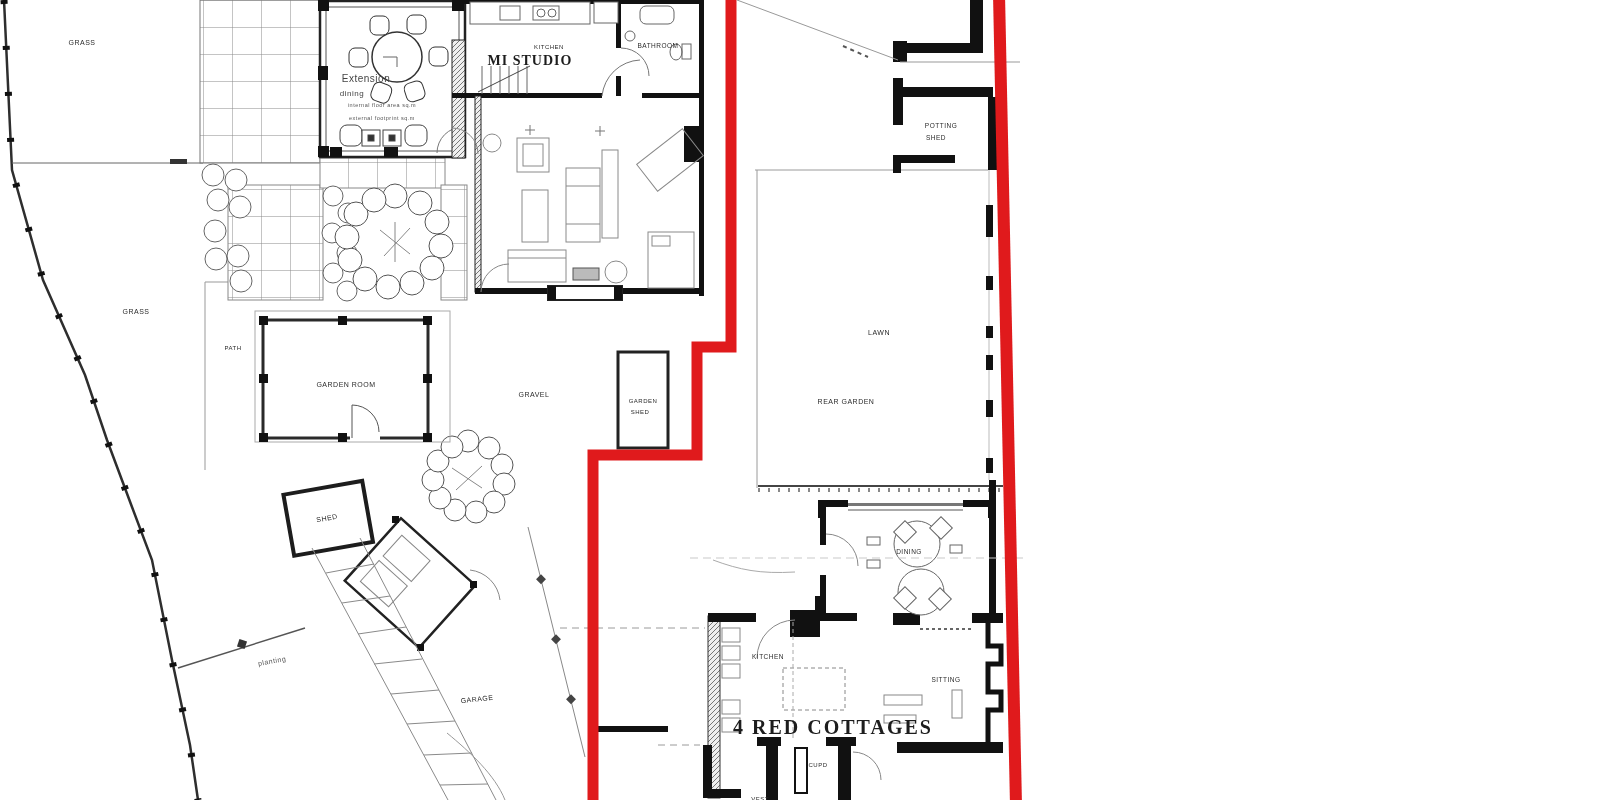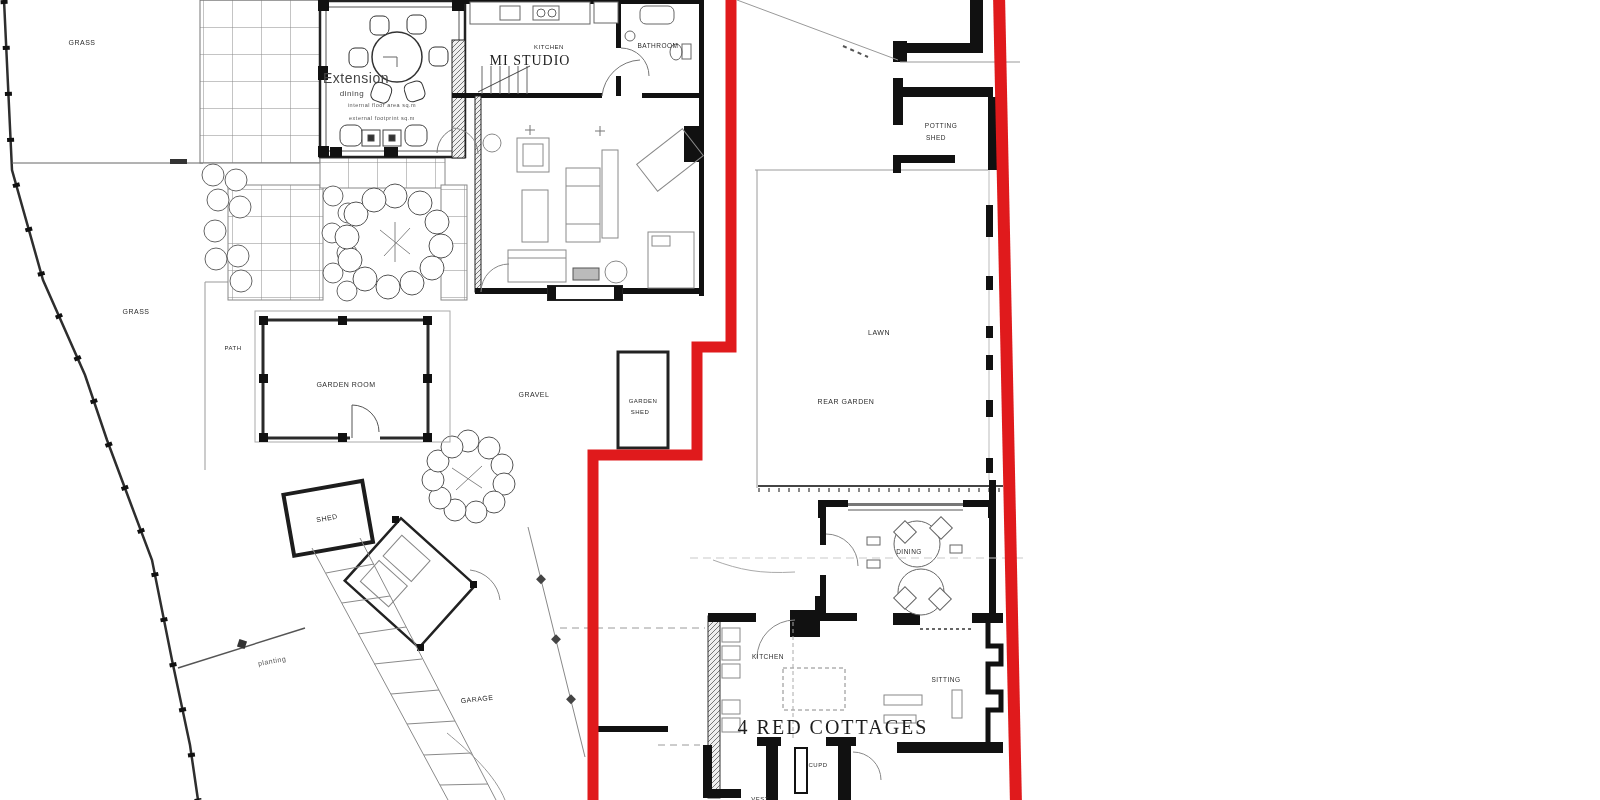--- a/index.html
+++ b/index.html
@@ -1,21 +1,21 @@
 <!DOCTYPE html>
 <html style="--red: #e01a1c;"><head>
 <meta charset="utf-8">
 <style>
   html,body{margin:0;padding:0;background:#fff;}
   #stage{position:relative;width:1600px;height:800px;background:#fff;overflow:hidden;
          font-family:"Liberation Sans",sans-serif;}
   #plan-svg{position:absolute;left:0;top:0;}
   .lbl{position:absolute;transform:translate(-50%,-50%);color:#2a2a2a;white-space:nowrap;
        letter-spacing:.5px;font-family:"Liberation Sans",sans-serif;}
-  .serif{font-family:"Liberation Serif",serif;font-weight:400;color:#1d1d1d;}
+  .serif{font-family:"Liberation Serif",serif;font-weight:700;color:#1d1d1d;}
   .rot10{transform:translate(-50%,-50%) rotate(-10deg);}
   .rot6{transform:translate(-50%,-50%) rotate(-6deg);}
 </style>
 </head>
 <body>
 
 <div id="stage">
 
 <svg id="plan-svg" width="1600" height="800" viewBox="0 0 1600 800">
   <defs>
@@ -351,21 +351,21 @@
   <g>
     <polyline points="731,-6 731,347 697,347 697,455 593,455 593,806" fill="none" stroke="var(--red,#e01a1c)" stroke-width="11" stroke-linejoin="miter"></polyline>
     <line x1="999" y1="-6" x2="1016" y2="806" stroke="var(--red,#e01a1c)" stroke-width="12"></line>
   </g>
 </svg>
 
 <div class="lbl" style="left:82px;top:42px;font-size:7px">GRASS</div>
 <div class="lbl" style="left:136px;top:311px;font-size:7px">GRASS</div>
 <div class="lbl" style="left:233px;top:348px;font-size:6px">PATH</div>
 
-<div class="lbl" style="left:356px;top:78px;font-size:14px;color:#444">Extension</div>
+<div class="lbl" style="left:366px;top:78px;font-size:10px;color:#444">Extension</div>
 <div class="lbl" style="left:352px;top:93px;font-size:8px;color:#444">dining</div>
 <div class="lbl" style="left:382px;top:105px;font-size:5.5px;color:#555">internal floor area sq.m</div>
 <div class="lbl" style="left:382px;top:118px;font-size:5.5px;color:#555">external footprint sq.m</div>
 
 <div class="lbl" style="left:549px;top:47px;font-size:6px">KITCHEN</div>
 <div class="lbl serif" style="left:530px;top:61px;font-size:14px;letter-spacing:1px">MI STUDIO</div>
 <div class="lbl" style="left:658px;top:45px;font-size:6.5px">BATHROOM</div>
 
 <div class="lbl" style="left:941px;top:125px;font-size:6.5px">POTTING</div>
 <div class="lbl" style="left:936px;top:137px;font-size:6.5px">SHED</div>

